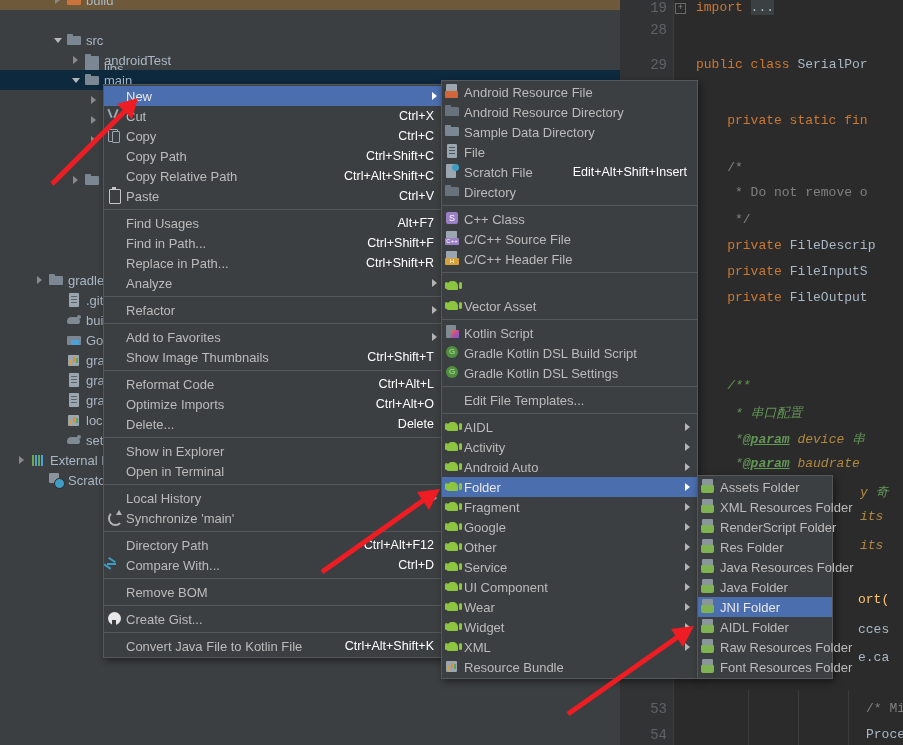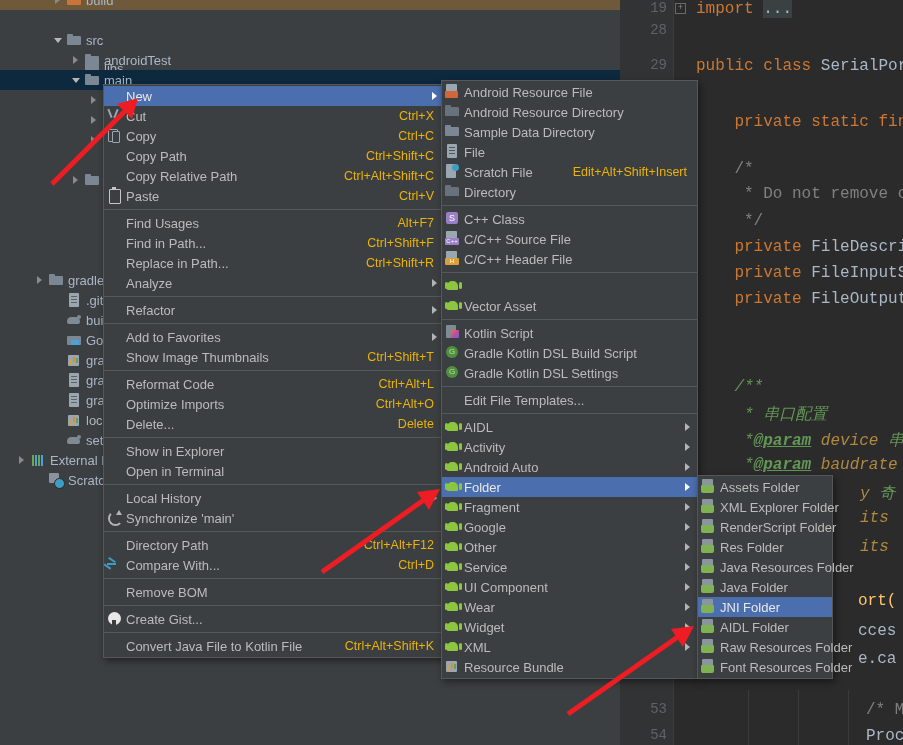--- a/index.html
+++ b/index.html
@@ -140,21 +140,21 @@
   }
   .fold-marks { position:absolute; left:53px; top:0; width:18px; height:745px; }
   .foldbox {
     position:absolute; left:2px; width:11px; height:11px;
     border:1px solid #6a6a6a; color:#8a8a8a; font-size:9px;
     line-height:9px; text-align:center;
     font-family:"Liberation Mono", monospace;
   }
   .code-line {
     position:absolute; white-space:pre;
-    font-family:"Liberation Mono", monospace; font-size:16px;
+    font-family:"Liberation Mono", monospace; font-size:13px;
   }
   .kw { color:#cc7832; }
   .cls { color:#a9b7c6; }
   .cmt { color:#808080; }
   .doc { color:#629755; font-style:italic; }
   .doctag { color:#629755; font-style:italic; font-weight:bold; text-decoration:underline; }
   .docparam { color:#b0893f; font-style:italic; }
   .plain { color:#a9b7c6; }
   .meth { color:#ffc66d; }
   .ellipsis { background:#3b4043; color:#a9b7c6; }
@@ -175,21 +175,21 @@
   }
   .mi {
     position:relative; height:20px; display:flex; align-items:center;
     padding:0 0 0 0; white-space:nowrap; color:#bbbbbb; font-size:13px;
     cursor:default;
   }
   .mi.hl { background:#4b6eaf; color:#e8e8e8; }
   .mi .mic { width:22px; flex:0 0 22px; height:20px; position:relative; }
   .mi .mlab { flex:1 1 auto; }
   .mi .macc {
-    margin-left:auto; padding-right:10px; color:#eab308; font-size:12.5px;
+    margin-left:auto; padding-right:10px; color:#ffffff; font-size:12.5px;
   }
   .mi .marrow {
     position:absolute; right:7px; top:6px;
     border-left:5px solid #b4b4b4; border-top:4px solid transparent;
     border-bottom:4px solid transparent;
   }
   .mi.hl .marrow { border-left-color:#ffffff; }
   .msep { height:1px; background:#55585a; margin:3px 0; }
 
   
@@ -825,21 +825,21 @@
       </div>
     </div>
 
   <div class="menu" id="menu3" style="left:697px; top:475px; width:136px;">
       <div class="mi">
         <span class="mic mic-jfold"></span>
         <span class="mlab">Assets Folder</span>
       </div>
       <div class="mi">
         <span class="mic mic-jfold"></span>
-        <span class="mlab">XML Explorer Folder</span>
+        <span class="mlab">XML Resources Folder</span>
       </div>
       <div class="mi">
         <span class="mic mic-jfold"></span>
         <span class="mlab">RenderScript Folder</span>
       </div>
       <div class="mi">
         <span class="mic mic-jfold"></span>
         <span class="mlab">Res Folder</span>
       </div>
       <div class="mi">

